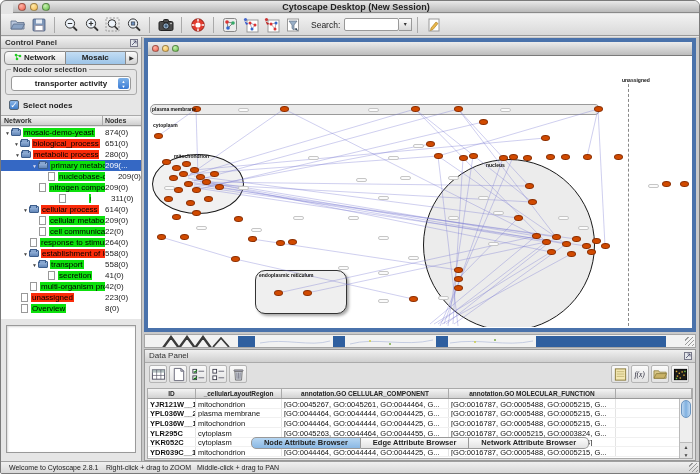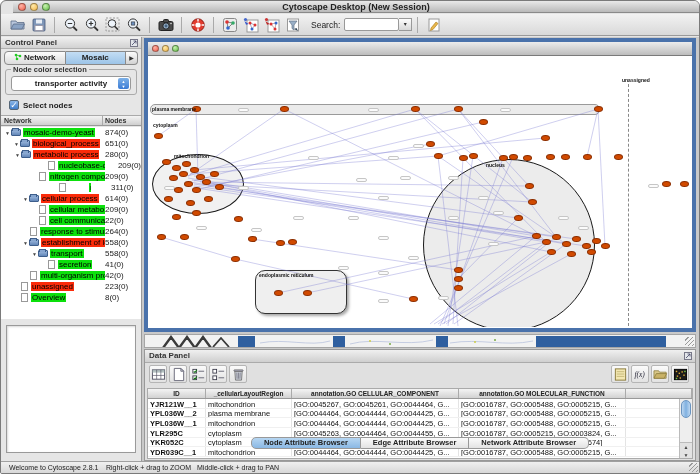--- a/index.html
+++ b/index.html
@@ -84,33 +84,33 @@
     border-radius:10px;box-shadow:2px 2px 3px rgba(0,0,0,.35);}
   .unassigned-line{position:absolute;left:480px;top:28px;height:242px;width:0;border-left:1px dashed #888;}
   .nnode{position:absolute;width:9px;height:6px;border-radius:50%;background:#d14a00;border:1px solid #8c2e00;z-index:4;}
   .lbox{position:absolute;width:11px;height:4px;border:1px solid #c6c6c6;border-radius:2px;background:#fbfbfb;z-index:3;}
   #edge-svg{position:absolute;left:0;top:0;z-index:2;}
   
   #bg-strip{position:absolute;left:2px;right:3px;top:297px;height:14px;background:#f2f2f2;border:1px solid #a5a5a5;overflow:hidden;}
   
   #data-panel{position:absolute;left:2px;right:3px;top:312px;bottom:0;background:#e0e0e0;border:1px solid #999;}
   .dp-header{position:relative;height:13px;background:linear-gradient(#f0f0f0,#cfcfcf);border-bottom:1px solid #aaa;
-    font-size:8px;font-weight:bold;color:#333;padding:1px 0 0 4px;}
+    font-size:8px;font-weight:normal;color:#333;padding:1px 0 0 4px;}
   .dp-toolbar{position:relative;height:22px;display:flex;align-items:center;padding:0 4px;}
   .dbtn{width:18px;height:18px;border:1px solid #b5b5b5;border-radius:2px;background:linear-gradient(#fafafa,#e2e2e2);
     display:flex;align-items:center;justify-content:center;margin-right:2px;}
   .dbtn svg{width:15px;height:15px;}
   .dp-right{margin-left:auto;display:flex;}
   .dtable{position:absolute;left:2px;right:2px;top:38px;height:71px;background:#fff;border:1px solid #aaa;overflow:hidden;}
   .dt-headrow{display:flex;height:10px;background:linear-gradient(#f4f4f4,#d2d2d2);border-bottom:1px solid #999;
     font-size:6.5px;font-weight:bold;color:#222;}
   .dt-hcell{border-right:1px solid #aaa;text-align:center;overflow:hidden;white-space:nowrap;padding-top:1px;}
   .dt-row{display:flex;height:9.7px;font-size:7.5px;color:#111;border-bottom:1px solid #f0f0f0;}
   .dt-cell{border-right:1px solid #e4e4e4;overflow:hidden;white-space:nowrap;padding:0.5px 0 0 2px;}
-  .c-id{width:58px;font-weight:bold;}
+  .c-id{width:48px;font-weight:bold;}
   .c-region{width:86px;}
   .c-cc{width:167px;}
   .c-mf{width:167px;}
   .c-fill{flex:1;}
   .vscroll{position:absolute;right:0;top:10px;bottom:0;width:13px;background:#eee;border-left:1px solid #bbb;}
   .vthumb{position:absolute;top:1px;left:1px;right:1px;height:18px;border-radius:5px;
     background:linear-gradient(90deg,#bcd6f0,#7fb0e0,#bcd6f0);border:1px solid #6a94c0;}
   .varrows{position:absolute;bottom:0;left:0;right:0;height:16px;background:#e2e2e2;border-top:1px solid #bbb;
     font-size:5px;color:#444;text-align:center;line-height:8px;}
   .dp-tabs{position:absolute;left:0;right:0;bottom:11px;display:flex;justify-content:center;}
@@ -330,20 +330,26 @@
           <span class="tri">▼</span>
           <span class="fold"></span>
           <span class="tlabel red">biological_process</span>
           <span class="tcount">651(0)</span>
         </div>
         <div class="trow" style="padding-left: 13px;">
           <span class="tri">▼</span>
           <span class="fold"></span>
           <span class="tlabel red">metabolic process</span>
           <span class="tcount">280(0)</span>
+        </div>
+        <div class="trow sel" style="padding-left: 30px;">
+          <span class="tri">▼</span>
+          <span class="fold"></span>
+          <span class="tlabel green">primary metabo</span>
+          <span class="tcount">209(...</span>
         </div>
         <div class="trow" style="padding-left: 39px; text-align: right;">
           <span class="tri"></span>
           <span class="leafic"></span>
           <span class="tlabel green">nucleobase-c</span>
           <span class="tcount">209(0)</span>
         </div>
         <div class="trow" style="padding-left: 30px;">
           <span class="tri"></span>
           <span class="leafic"></span>

